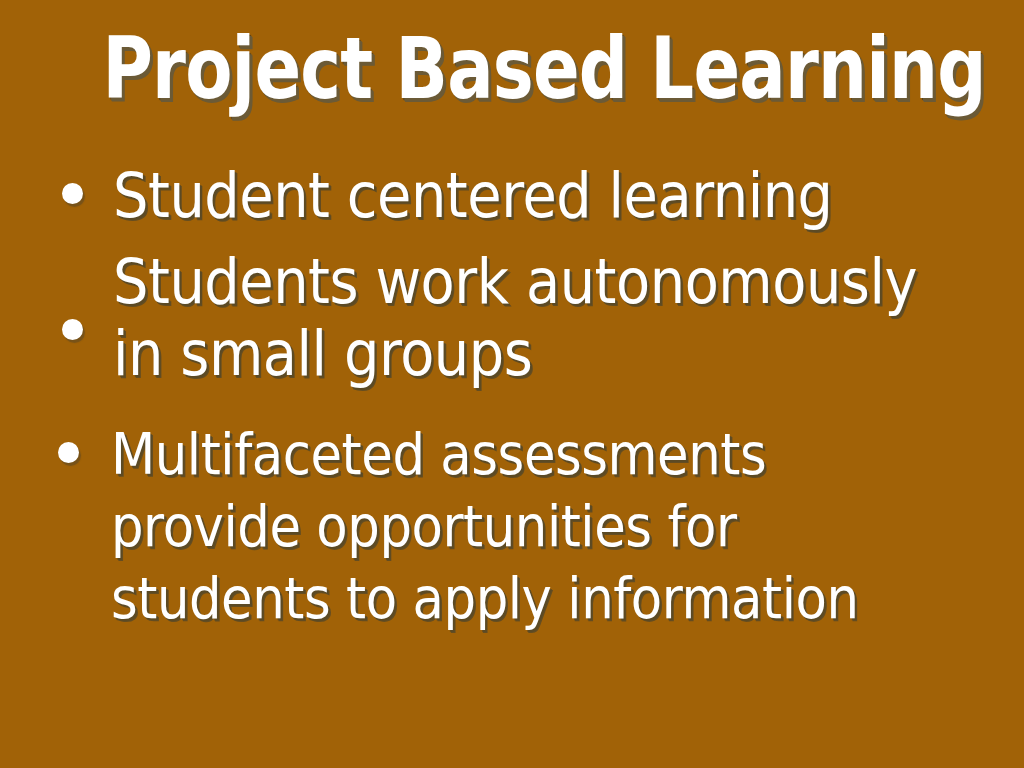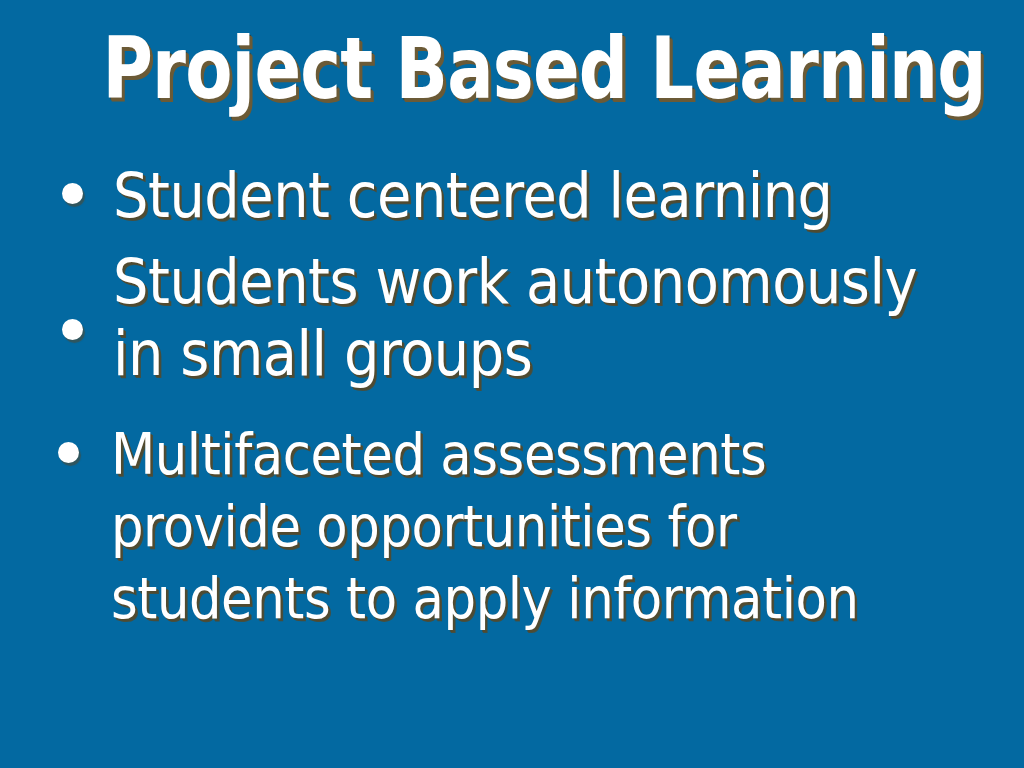--- a/index.html
+++ b/index.html
@@ -13,21 +13,21 @@
     overflow: hidden;
     background: #e9b128;
     font-family: "Liberation Sans", sans-serif;
     -webkit-font-smoothing: antialiased;
   }
 
   #slide {
     position: relative;
     width: 1024px;
     height: 768px;
-    background: #0369a1;
+    background: #a16207;
     box-sizing: border-box;
   }
 
   
   #slide-title {
     position: absolute;
     left: 0;
     top: 20px;
     width: 1024px;
     text-align: center;

